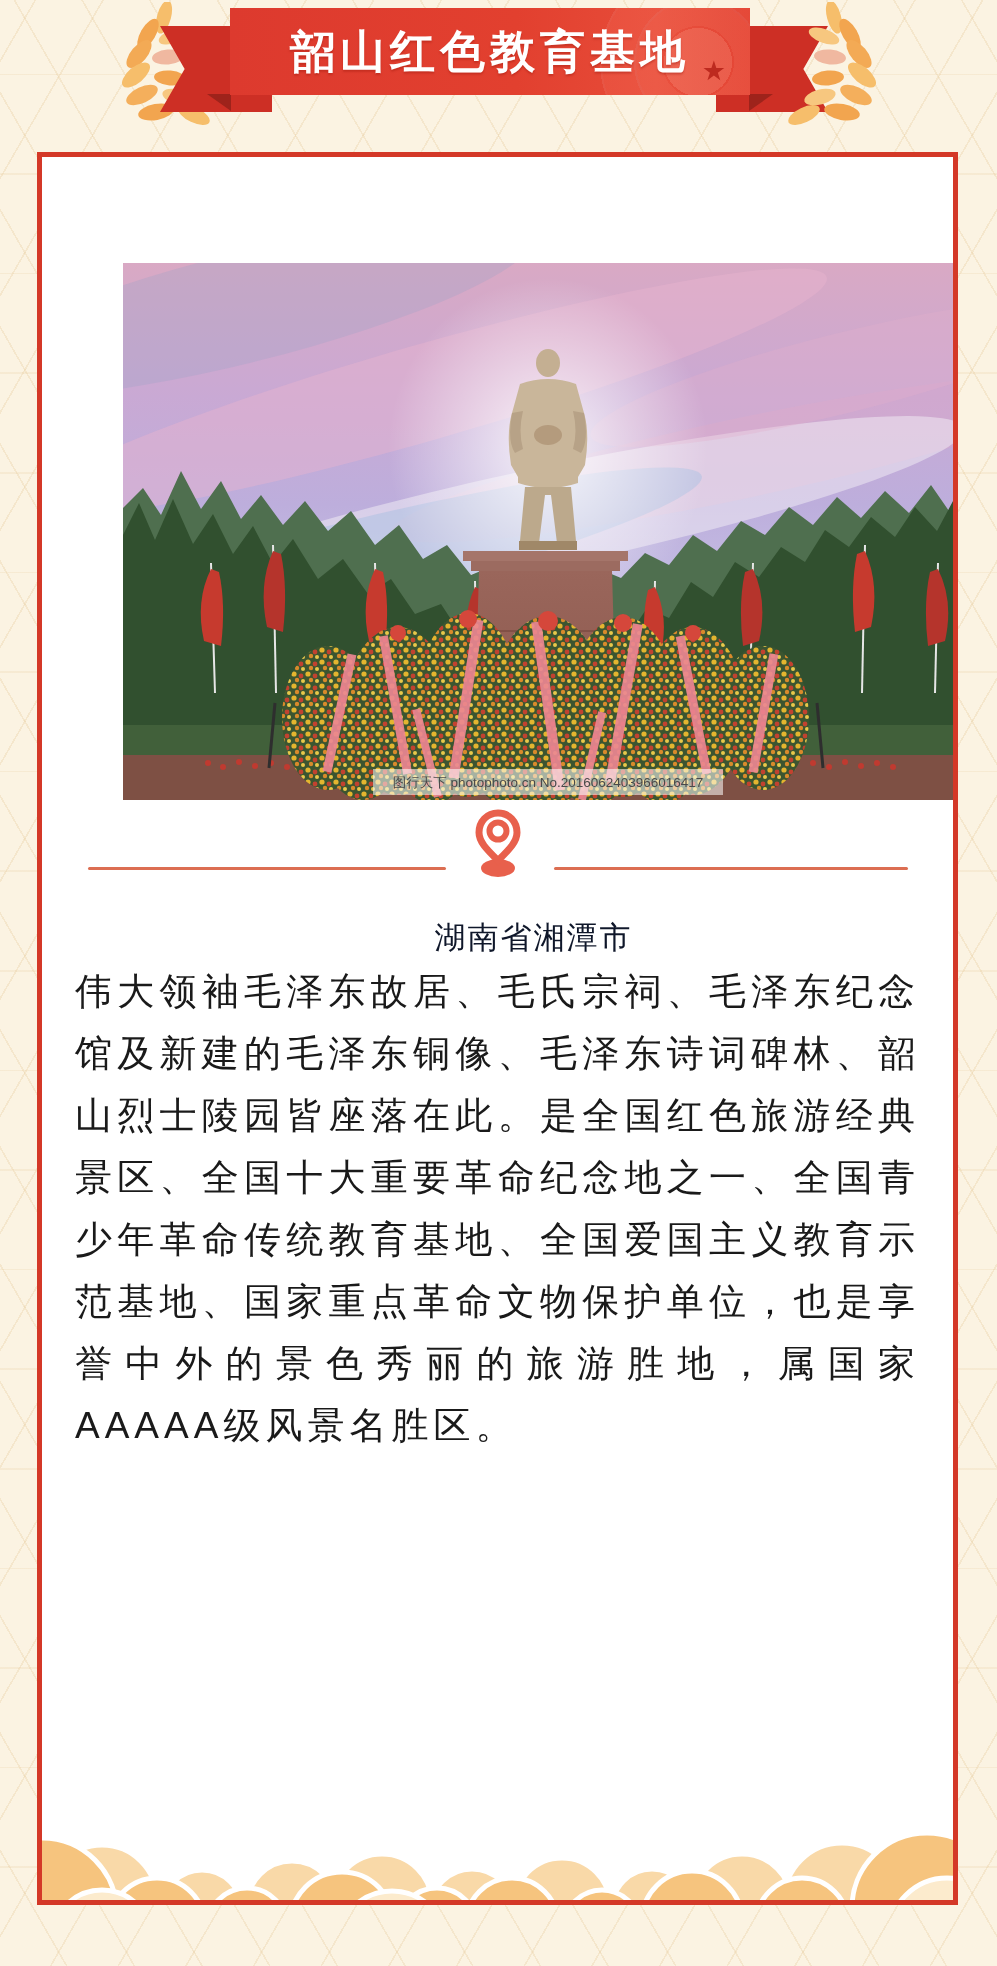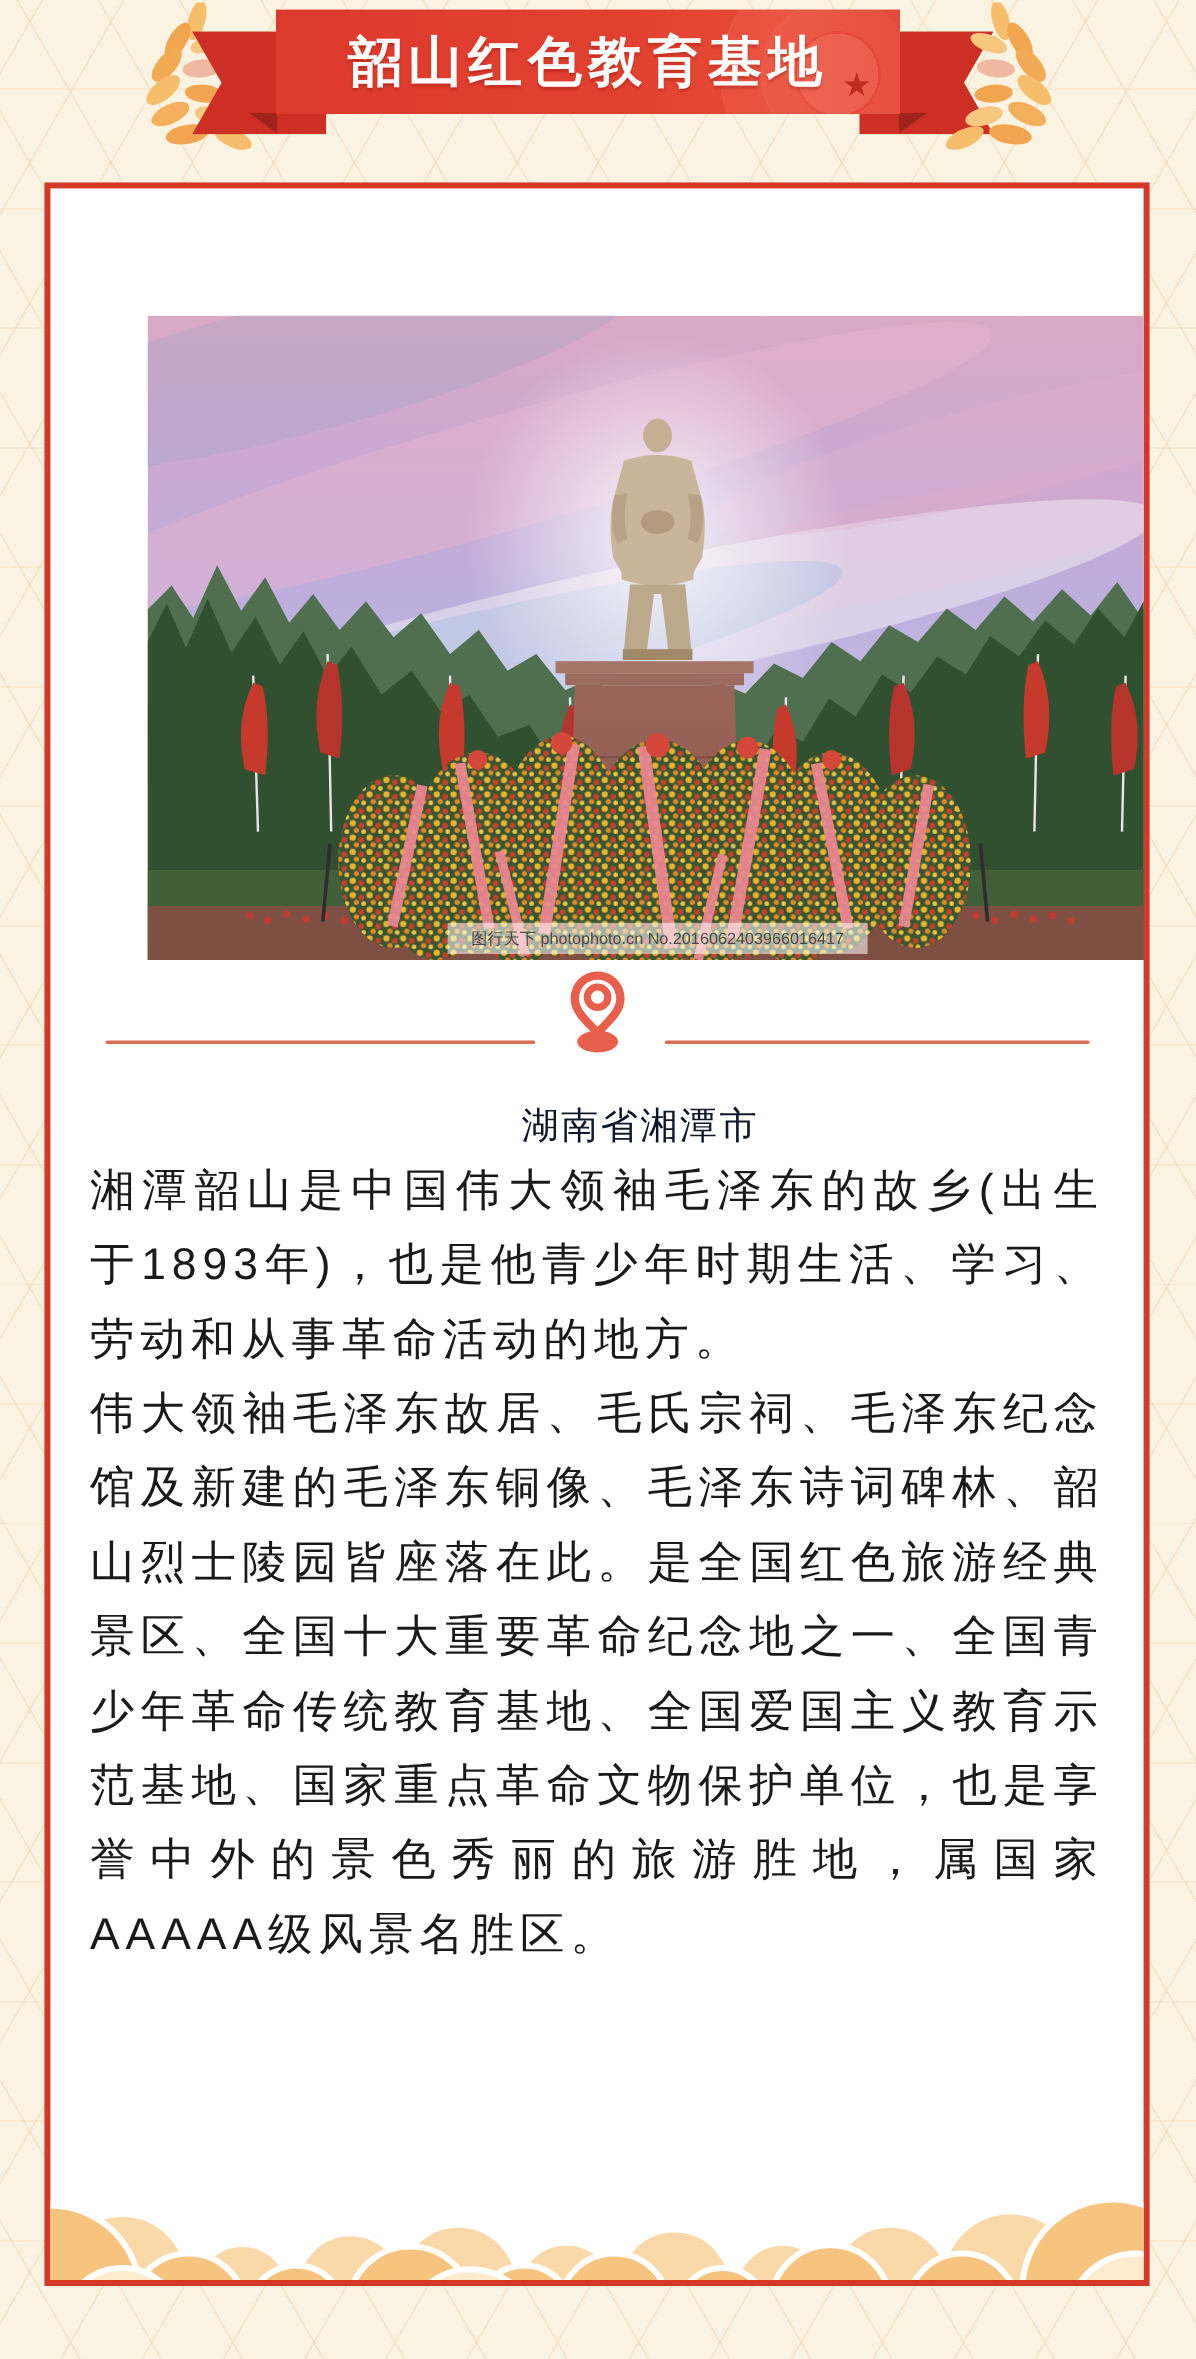--- a/index.html
+++ b/index.html
@@ -286,21 +286,20 @@
     <div class="divider-line right"></div>
     <svg class="pin" viewBox="0 0 46 70">
       <ellipse cx="23" cy="59" rx="17" ry="9" fill="#E8604C"></ellipse>
       <path d="M23,4 C12,4 4,12.6 4,23.6 C4,32.5 11,39.8 23,51.5 C35,39.8 42,32.5 42,23.6 C42,12.6 34,4 23,4 Z" fill="#FFFFFF" stroke="#E8604C" stroke-width="7"></path>
       <circle cx="23" cy="22" r="8.5" fill="#FFFFFF" stroke="#E8604C" stroke-width="6"></circle>
     </svg>
 
     <h2 class="location-title">湖南省湘潭市</h2>
 
     <div class="article">
-      <p>湘潭韶山是中国伟大领袖毛泽东的故乡(出生于1893年)，也是他青少年时期生活、学习、劳动和从事革命活动的地方。</p>
       <p>伟大领袖毛泽东故居、毛氏宗祠、毛泽东纪念馆及新建的毛泽东铜像、毛泽东诗词碑林、韶山烈士陵园皆座落在此。是全国红色旅游经典景区、全国十大重要革命纪念地之一、全国青少年革命传统教育基地、全国爱国主义教育示范基地、国家重点革命文物保护单位，也是享誉中外的景色秀丽的旅游胜地，属国家AAAAA级风景名胜区。</p>
     </div>
 
     <svg class="clouds" viewBox="0 0 911 92" preserveAspectRatio="none">
       <g stroke="#FFFFFF" stroke-width="5">
         <circle cx="60" cy="92" r="55" fill="#F9D9A8"></circle>
         <circle cx="160" cy="102" r="40" fill="#F9D9A8"></circle>
         <circle cx="250" cy="98" r="45" fill="#F9D9A8"></circle>
         <circle cx="340" cy="96" r="50" fill="#F9D9A8"></circle>
         <circle cx="430" cy="103" r="42" fill="#F9D9A8"></circle>

